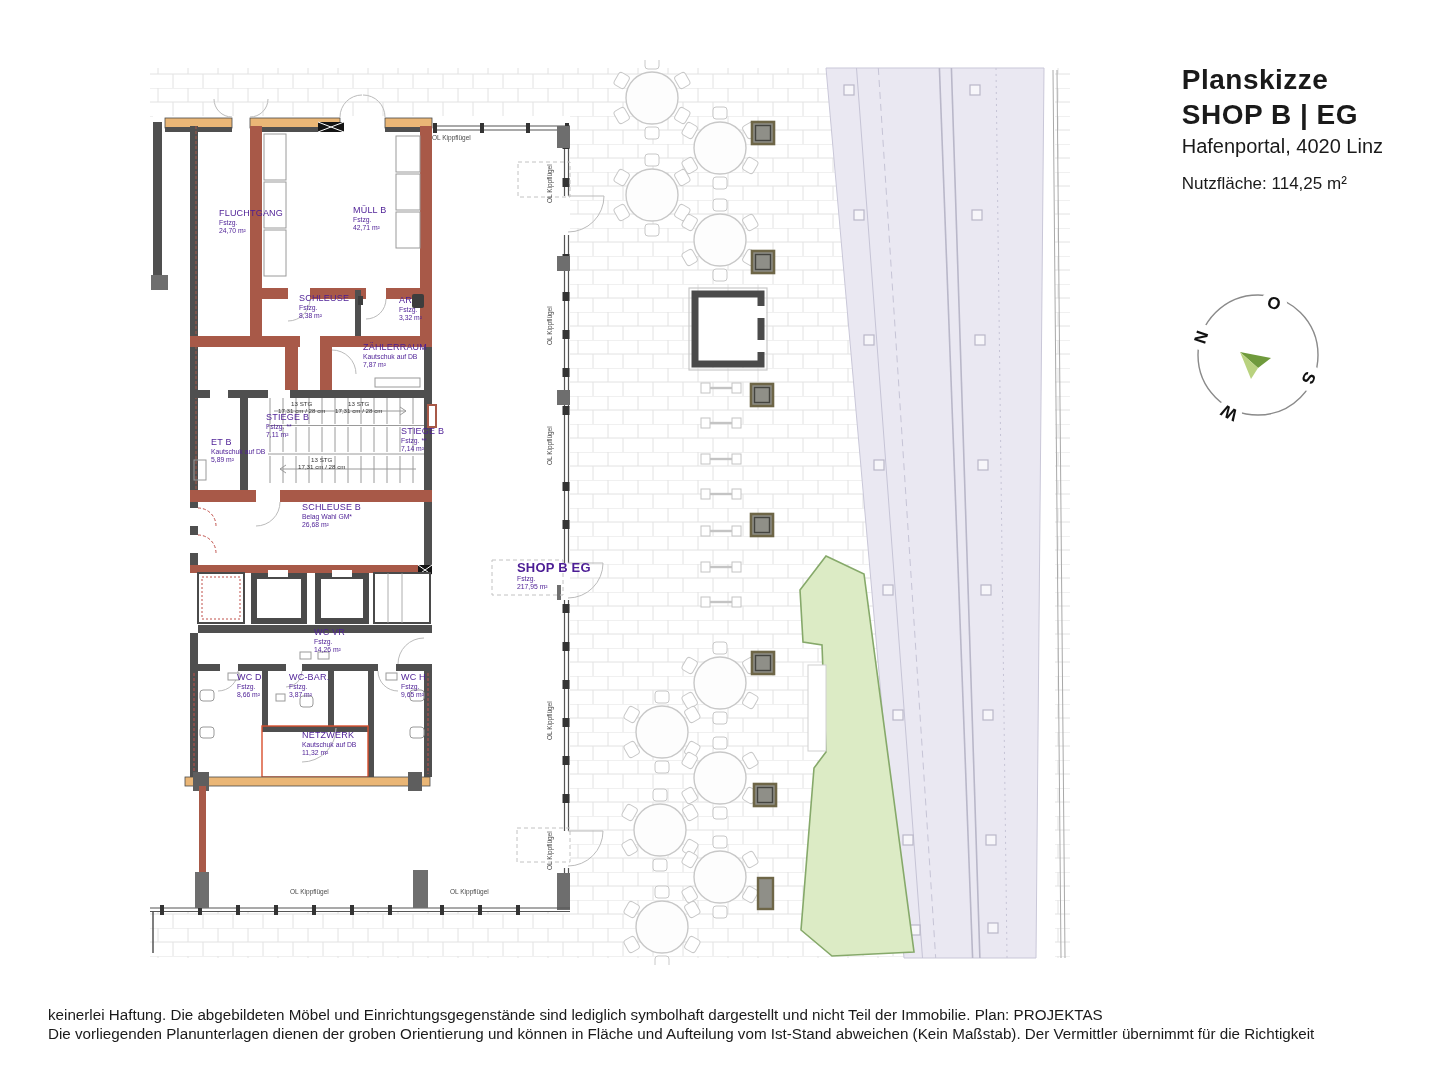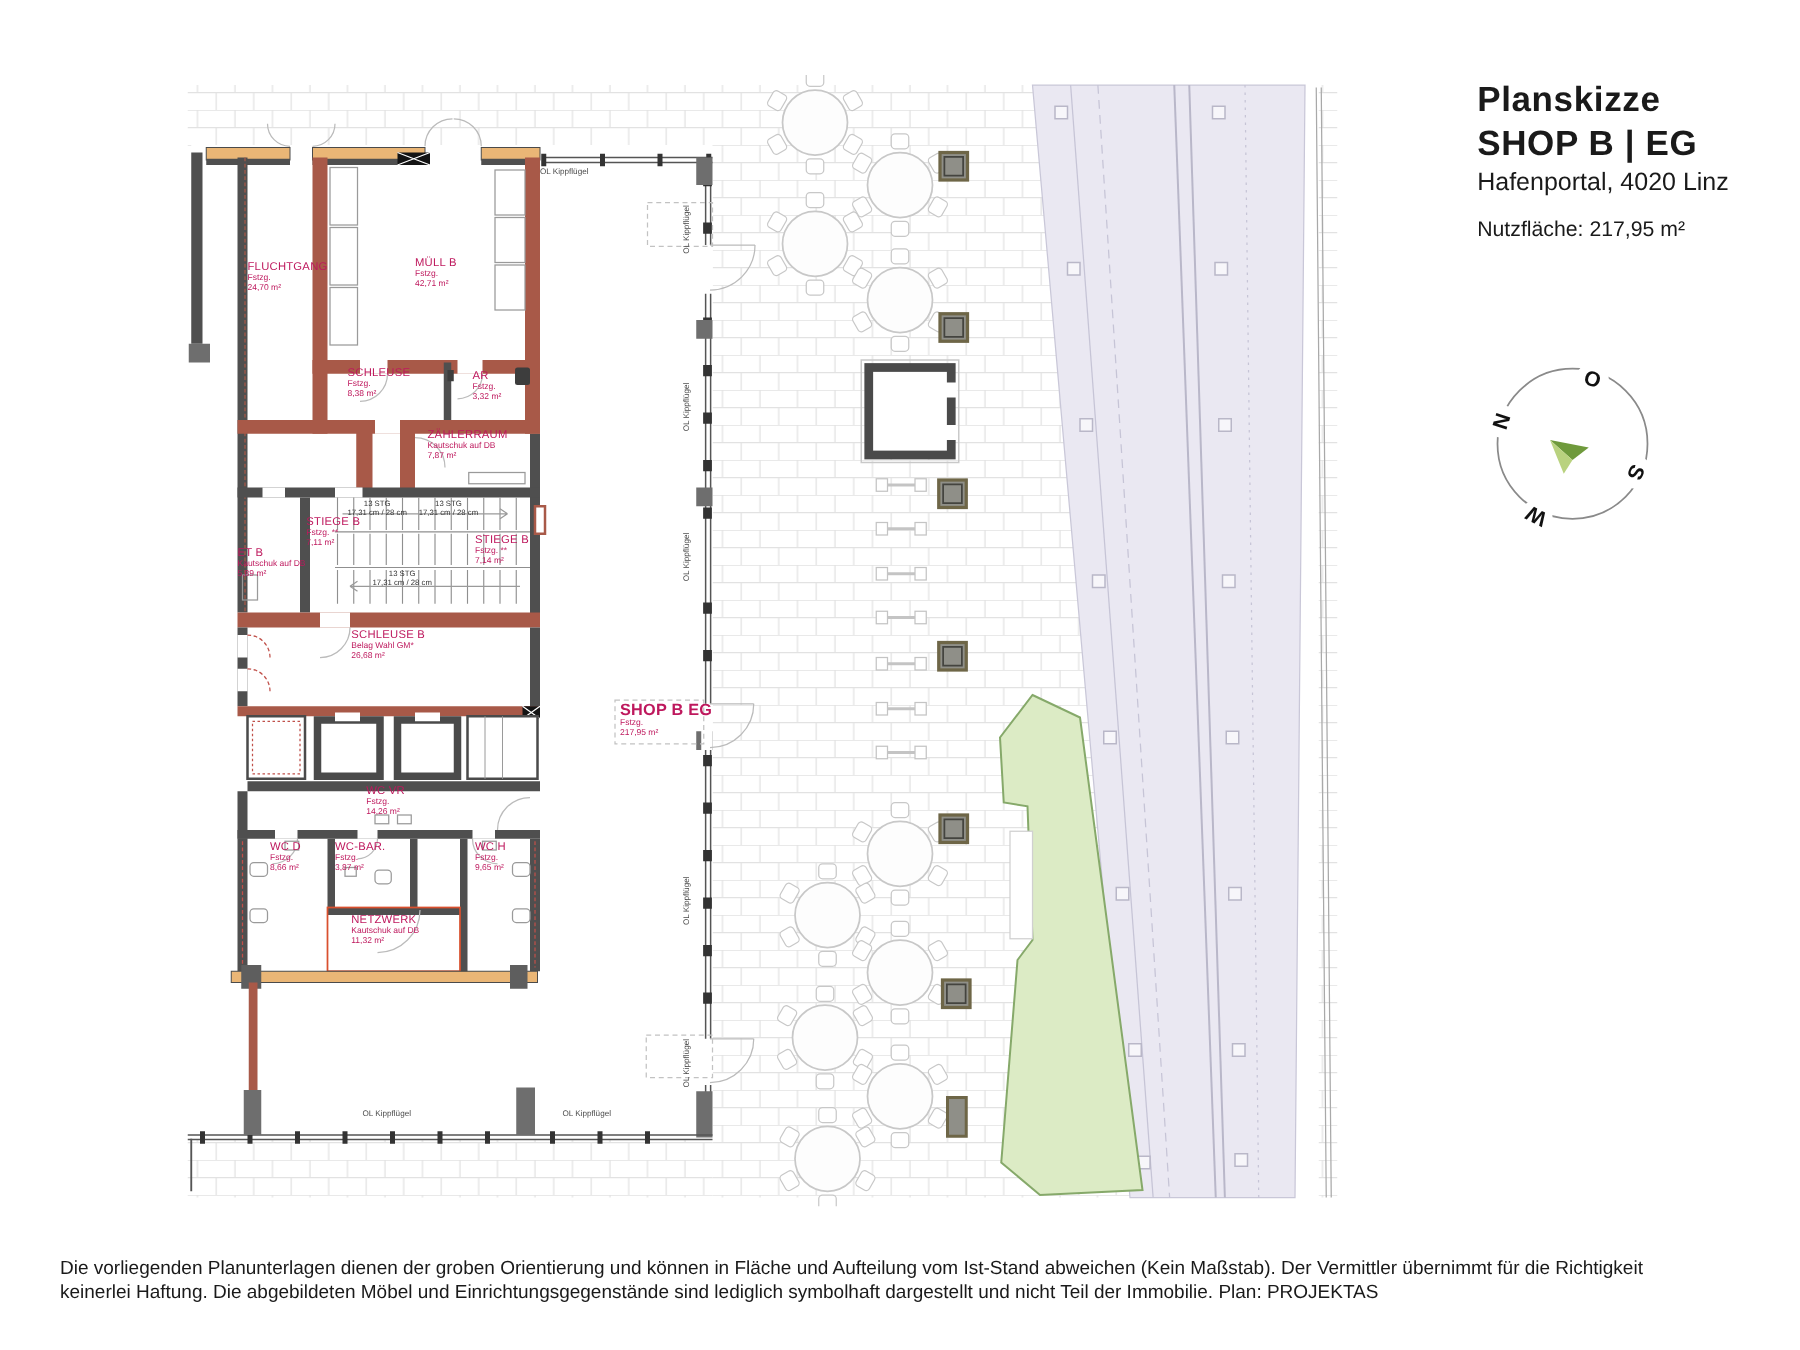--- a/index.html
+++ b/index.html
@@ -7,21 +7,21 @@
          font-family:"Liberation Sans",sans-serif;color:#1a1a1a;}
   
   #titleblock{position:absolute;top:62px;right:57px;text-align:left;line-height:1.25;}
   .t1{font-size:28px;font-weight:bold;letter-spacing:.5px;}
   .t2{font-size:28px;font-weight:bold;letter-spacing:.5px;}
   .t3{font-size:20px;margin-top:2px;}
   .t4{font-size:17px;margin-top:14px;}
   
   #plan{position:absolute;left:150px;top:60px;width:920px;height:905px;}
   #plan svg{position:absolute;left:0;top:0;}
-  .room{position:absolute;line-height:1.18;white-space:nowrap;color:#be185d;}
+  .room{position:absolute;line-height:1.18;white-space:nowrap;color:#4c1d95;padding-left:21px;}
   .rn{font-size:9px;letter-spacing:.2px;}
   .rs{font-size:6.8px;}
   .room.shop .rn{font-weight:bold;font-size:13px;}
   .ol{position:absolute;font-size:6.5px;color:#4a4a4a;white-space:nowrap;}
   .ol.v{transform:rotate(-90deg);transform-origin:0 0;}
   .stg{position:absolute;font-size:6.2px;color:#333;text-align:center;line-height:1.15;white-space:nowrap;}
   
   #compass{position:absolute;left:1190px;top:280px;width:150px;height:150px;}
   
   #floors{position:absolute;left:43px;top:790px;width:100px;height:200px;}
@@ -426,21 +426,21 @@
     <span class="ol v" style="left:396px;top:285px">OL Kippflügel</span>
     <span class="ol v" style="left:396px;top:405px">OL Kippflügel</span>
     <span class="ol v" style="left:396px;top:680px">OL Kippflügel</span>
     <span class="ol v" style="left:396px;top:810px">OL Kippflügel</span>
   </div>
 
   <div id="titleblock">
     <div class="t1">Planskizze</div>
     <div class="t2">SHOP B  |  EG</div>
     <div class="t3">Hafenportal, 4020 Linz</div>
-    <div class="t4">Nutzfläche: 217,95 m²</div>
+    <div class="t4">Nutzfläche: 114,25 m²</div>
   </div>
 
   <div id="compass">
     <svg width="150" height="150" viewBox="0 0 150 150">
       <circle cx="68" cy="75" r="60" fill="none" stroke="#8a8a8a" stroke-width="1.4"></circle>
       <g fill="#fff">
         <circle cx="11" cy="57" r="13"></circle>
           <circle cx="84" cy="23" r="13"></circle>
         <circle cx="119" cy="98" r="13"></circle>
           <circle cx="39" cy="133" r="13"></circle>
@@ -451,17 +451,17 @@
         <text x="119" y="104" transform="rotate(114 119 98)">S</text>
         <text x="39" y="139" transform="rotate(-153 39 133)">W</text>
       </g>
       <polygon points="50,72 81,78 68,88" fill="#6f9a3c"></polygon>
       <polygon points="50,72 68,88 61,99" fill="#b9d27f"></polygon>
     </svg>
   </div>
 
 
   <div id="disclaimer">
+    <div>keinerlei Haftung. Die abgebildeten Möbel und Einrichtungsgegenstände sind lediglich symbolhaft dargestellt und nicht Teil der Immobilie. Plan: PROJEKTAS</div>
     <div>Die vorliegenden Planunterlagen dienen der groben Orientierung und können in Fläche und Aufteilung vom Ist-Stand abweichen (Kein Maßstab). Der Vermittler übernimmt für die Richtigkeit</div>
-    <div>keinerlei Haftung. Die abgebildeten Möbel und Einrichtungsgegenstände sind lediglich symbolhaft dargestellt und nicht Teil der Immobilie. Plan: PROJEKTAS</div>
   </div>
 
 </div>
 
 </body></html>

